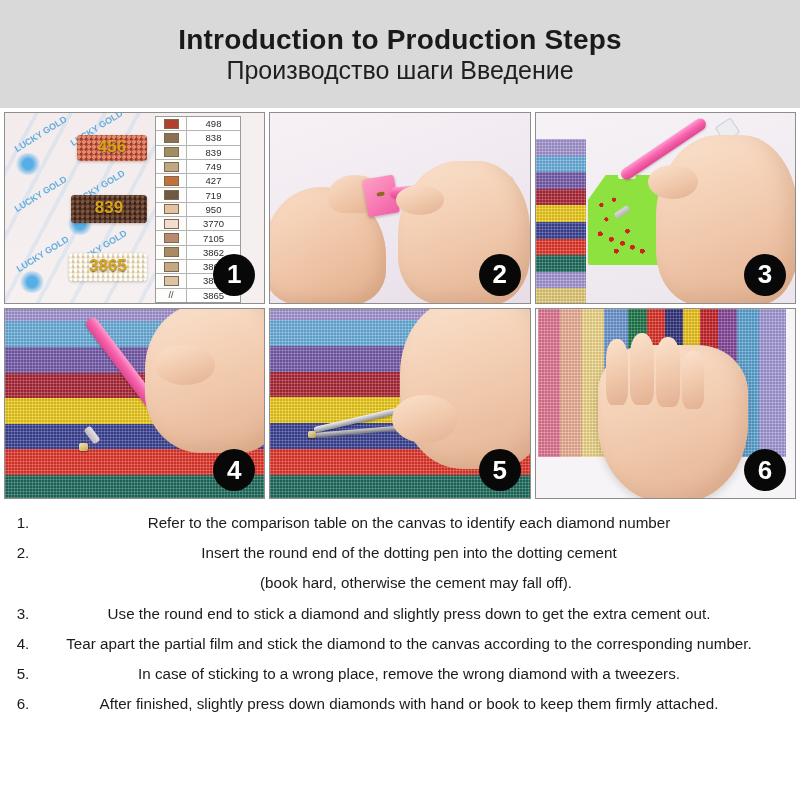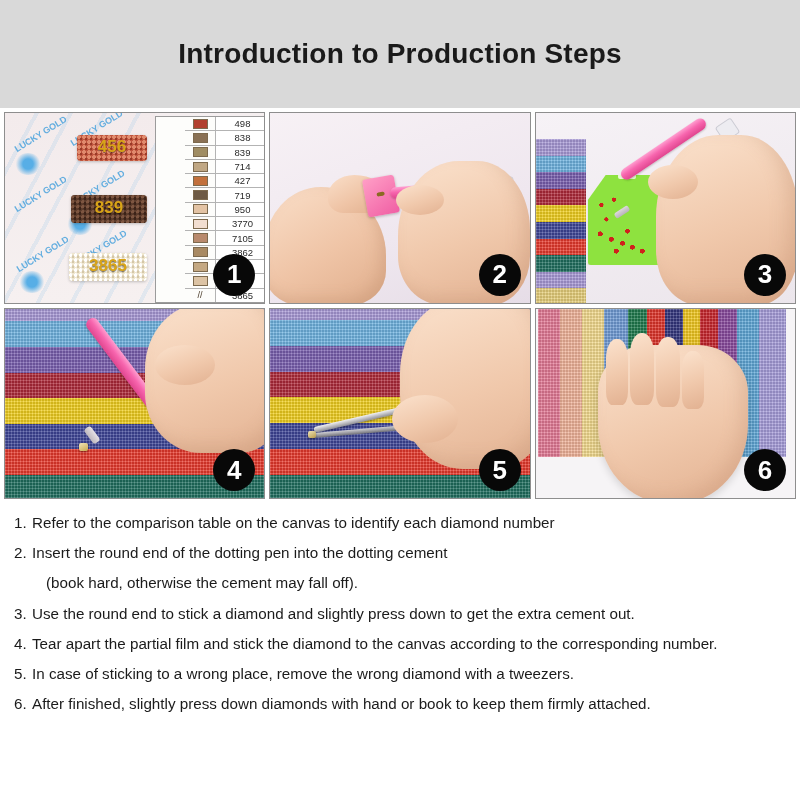--- a/index.html
+++ b/index.html
@@ -2,21 +2,21 @@
 <html><head>
 <meta charset="utf-8">
 <style>
   html,body{margin:0;padding:0;}
   body{
     width:800px;height:800px;
     background:#ffffff;
     font-family:"Liberation Sans", sans-serif;
     overflow:hidden;
   }
-  .page{position:relative;width:800px;height:800px;background:#fff;}
+  .page{position:relative;width:800px;height:800px;background:#fff;text-align:center;}
 
   
   .header{
     width:800px;height:108px;
     background:#d9d9d9;
     display:flex;flex-direction:column;
     align-items:center;justify-content:center;
     box-sizing:border-box;
   }
   .title-en{
@@ -84,21 +84,20 @@
     font-size:17px;font-weight:bold;color:#d9a417;
     text-shadow:0 1px 1px rgba(0,0,0,.45);
     font-family:"Liberation Sans", sans-serif;
   }
   .chart{
     position:absolute;left:150px;top:3px;
     width:84px;
     border:1px solid #9b9b9b;
     background:#fdfdfb;
     font-size:0;
-    padding-left:29px;
   }
   .crow{display:flex;height:13.3px;border-bottom:1px solid #b3b3b3;}
   .crow:last-child{border-bottom:none;}
   .csym{
     width:30px;border-right:1px solid #b3b3b3;
     display:flex;align-items:center;justify-content:center;
     font-size:8px;color:#4a3a28;line-height:1;
   }
   .cnum{
     flex:1;display:flex;align-items:center;justify-content:center;
@@ -157,20 +156,21 @@
   .line.cont .num{width:18px;}
   .line.cont .txt{text-indent:14px;}
 </style>
 </head>
 <body>
 
 <div class="page">
 
   <div class="header">
     <div class="title-en">Introduction to Production Steps</div>
+    <div class="title-ru">Производство шаги Введение</div>
   </div>
 
   <div class="grid">
 
     <div class="panel">
       <div class="p1bg"></div>
       <div class="film">
         <div class="logo" style="left:6px;top:16px;">LUCKY GOLD</div>
         <div class="logo" style="left:62px;top:10px;">LUCKY GOLD</div>
         <div class="logo" style="left:6px;top:76px;">LUCKY GOLD</div>
@@ -213,21 +213,21 @@
         <div class="crow">
             <div class="csym">
               <span class="swatch" style="background:#a08d63"></span>
             </div>
             <div class="cnum">839</div>
           </div>
         <div class="crow">
             <div class="csym">
               <span class="swatch" style="background:#c0a783"></span>
             </div>
-            <div class="cnum">714</div>
+            <div class="cnum">749</div>
           </div>
         <div class="crow">
             <div class="csym">
               <span class="swatch" style="background:#c2703c"></span>
             </div>
             <div class="cnum">427</div>
           </div>
         <div class="crow">
             <div class="csym">
               <span class="swatch" style="background:#6e5a44"></span>

